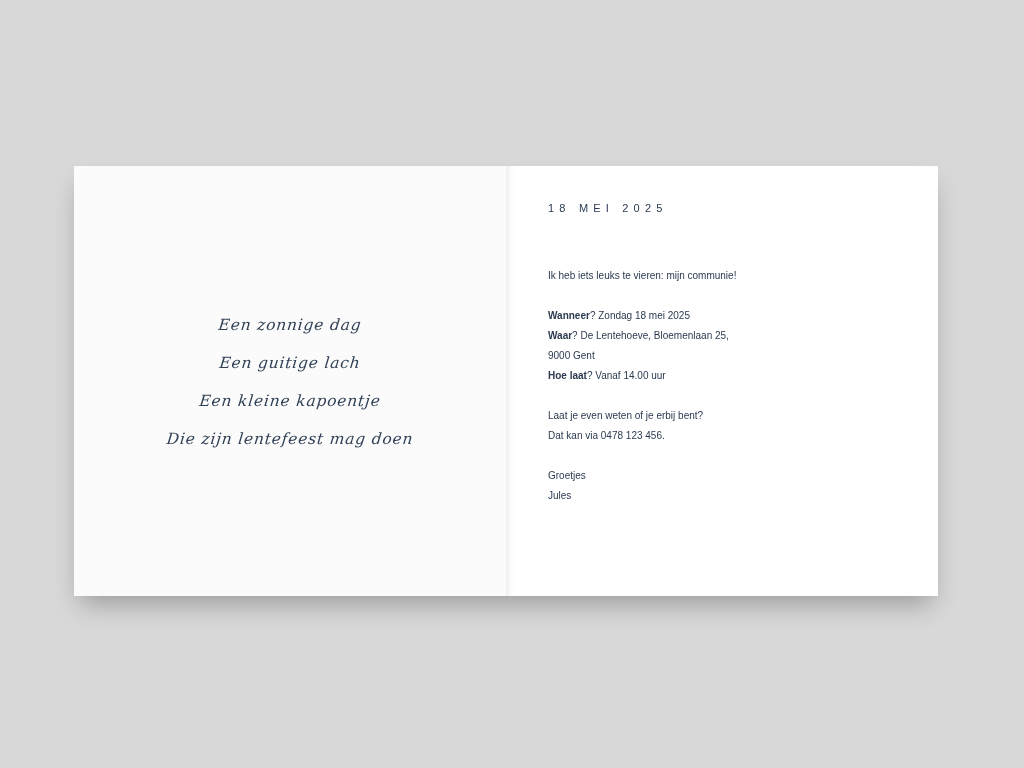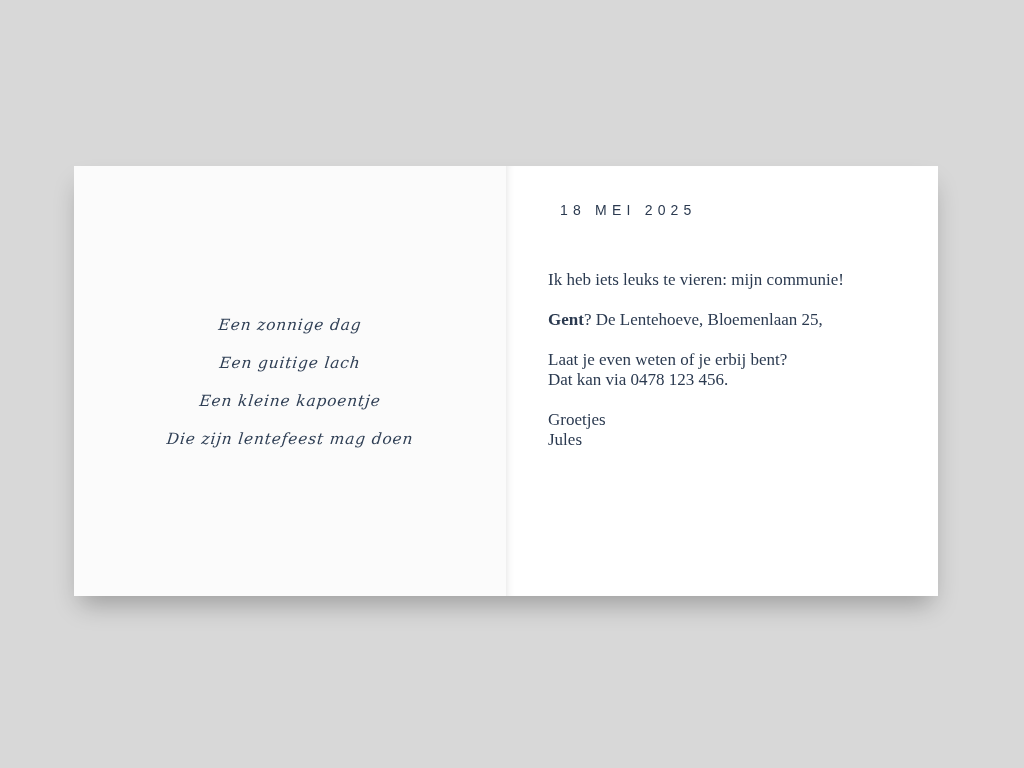--- a/index.html
+++ b/index.html
@@ -85,32 +85,32 @@
   
   .invite {
     position: absolute;
     left: 42px;
     top: 36px;
     right: 28px;
     color: #2b3a50;
   }
 
   .invite-date {
-    font-size: 14px;
+    font-size: 11px;
     letter-spacing: 5.2px;
     color: #2b3a50;
-    margin: 0 0 52px 12px;
+    margin: 0 0 52px 0;
     font-family: "Liberation Sans", sans-serif;
   }
 
   .block {
-    font-size: 17px;
+    font-size: 10px;
     line-height: 20px;
     margin: 0 0 20px 0;
-    font-family: Liberation Serif, serif;
+    font-family: Liberation Sans, sans-serif;
   }
 
   .block:last-child { margin-bottom: 0; }
 
   .block .row { display: block; white-space: nowrap; }
   .lbl { font-weight: bold; }
 </style>
 </head>
 <body>
 
@@ -132,21 +132,24 @@
     <div class="page page-right">
       <div class="invite">
 
         <p class="invite-date">18 MEI 2025</p>
 
         <p class="block">
           <span class="row">Ik heb iets leuks te vieren: mijn communie!</span>
         </p>
 
         <p class="block">
-          <span class="row"><span class="lbl">Gent</span><span>? De Lentehoeve, Bloemenlaan 25,</span></span>
+          <span class="row"><span class="lbl">Wanneer</span><span>? Zondag 18 mei 2025</span></span>
+          <span class="row"><span class="lbl">Waar</span><span>? De Lentehoeve, Bloemenlaan 25,</span></span>
+          <span class="row"><span class="lbl"></span><span>9000 Gent</span></span>
+          <span class="row"><span class="lbl">Hoe laat</span><span>? Vanaf 14.00 uur</span></span>
         </p>
 
         <p class="block">
           <span class="row">Laat je even weten of je erbij bent?</span>
           <span class="row">Dat kan via 0478 123 456.</span>
         </p>
 
         <p class="block">
           <span class="row">Groetjes</span>
           <span class="row">Jules</span>

